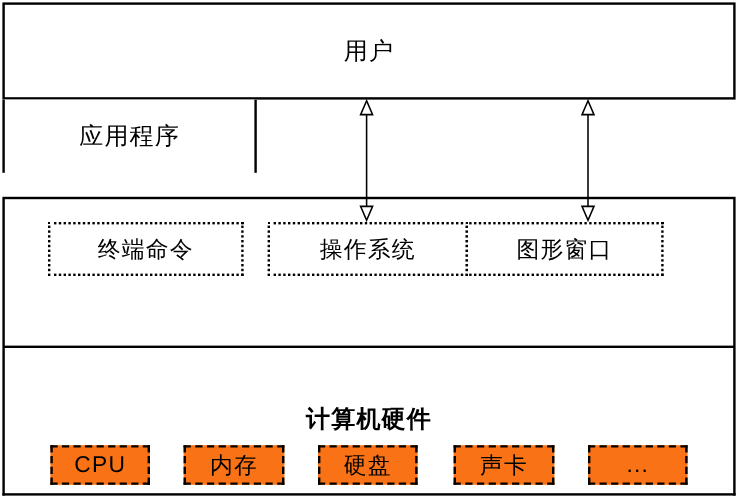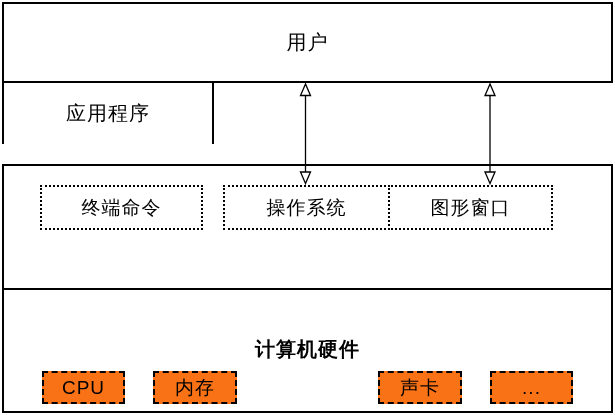--- a/index.html
+++ b/index.html
@@ -132,20 +132,23 @@
   </div>
 
   <div class="box layer-hw">
     <div class="hw-title">计算机硬件</div>
     <div class="hw-comp hw-1">
       <span>CPU</span>
     </div>
     <div class="hw-comp hw-2">
       <span>内存</span>
     </div>
+    <div class="hw-comp hw-3">
+      <span>硬盘</span>
+    </div>
     <div class="hw-comp hw-4">
       <span>声卡</span>
     </div>
     <div class="hw-comp hw-5">
       <span>...</span>
     </div>
   </div>
 
   <svg class="arrow-overlay" width="615" height="415" viewBox="0 0 615 415" xmlns="http://www.w3.org/2000/svg">
     <g stroke="#000000" stroke-width="1.3" fill="#ffffff">

